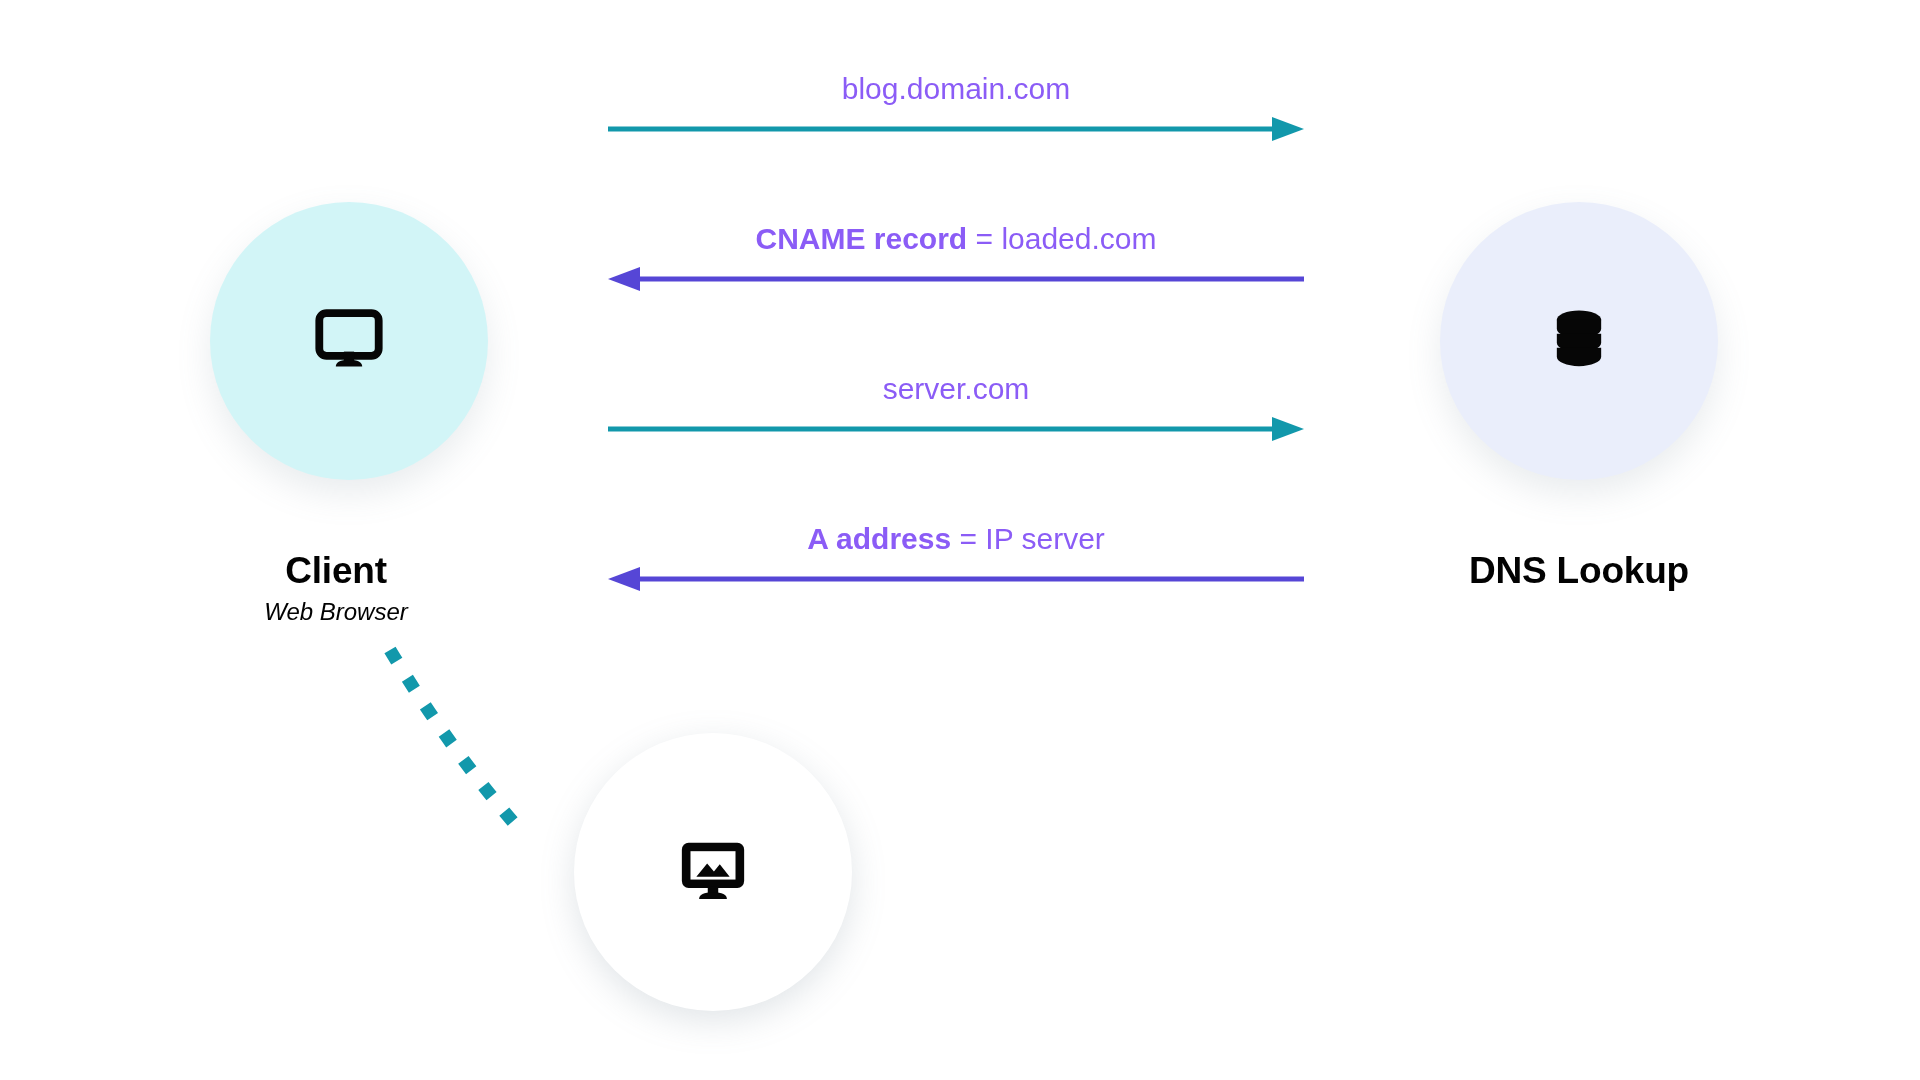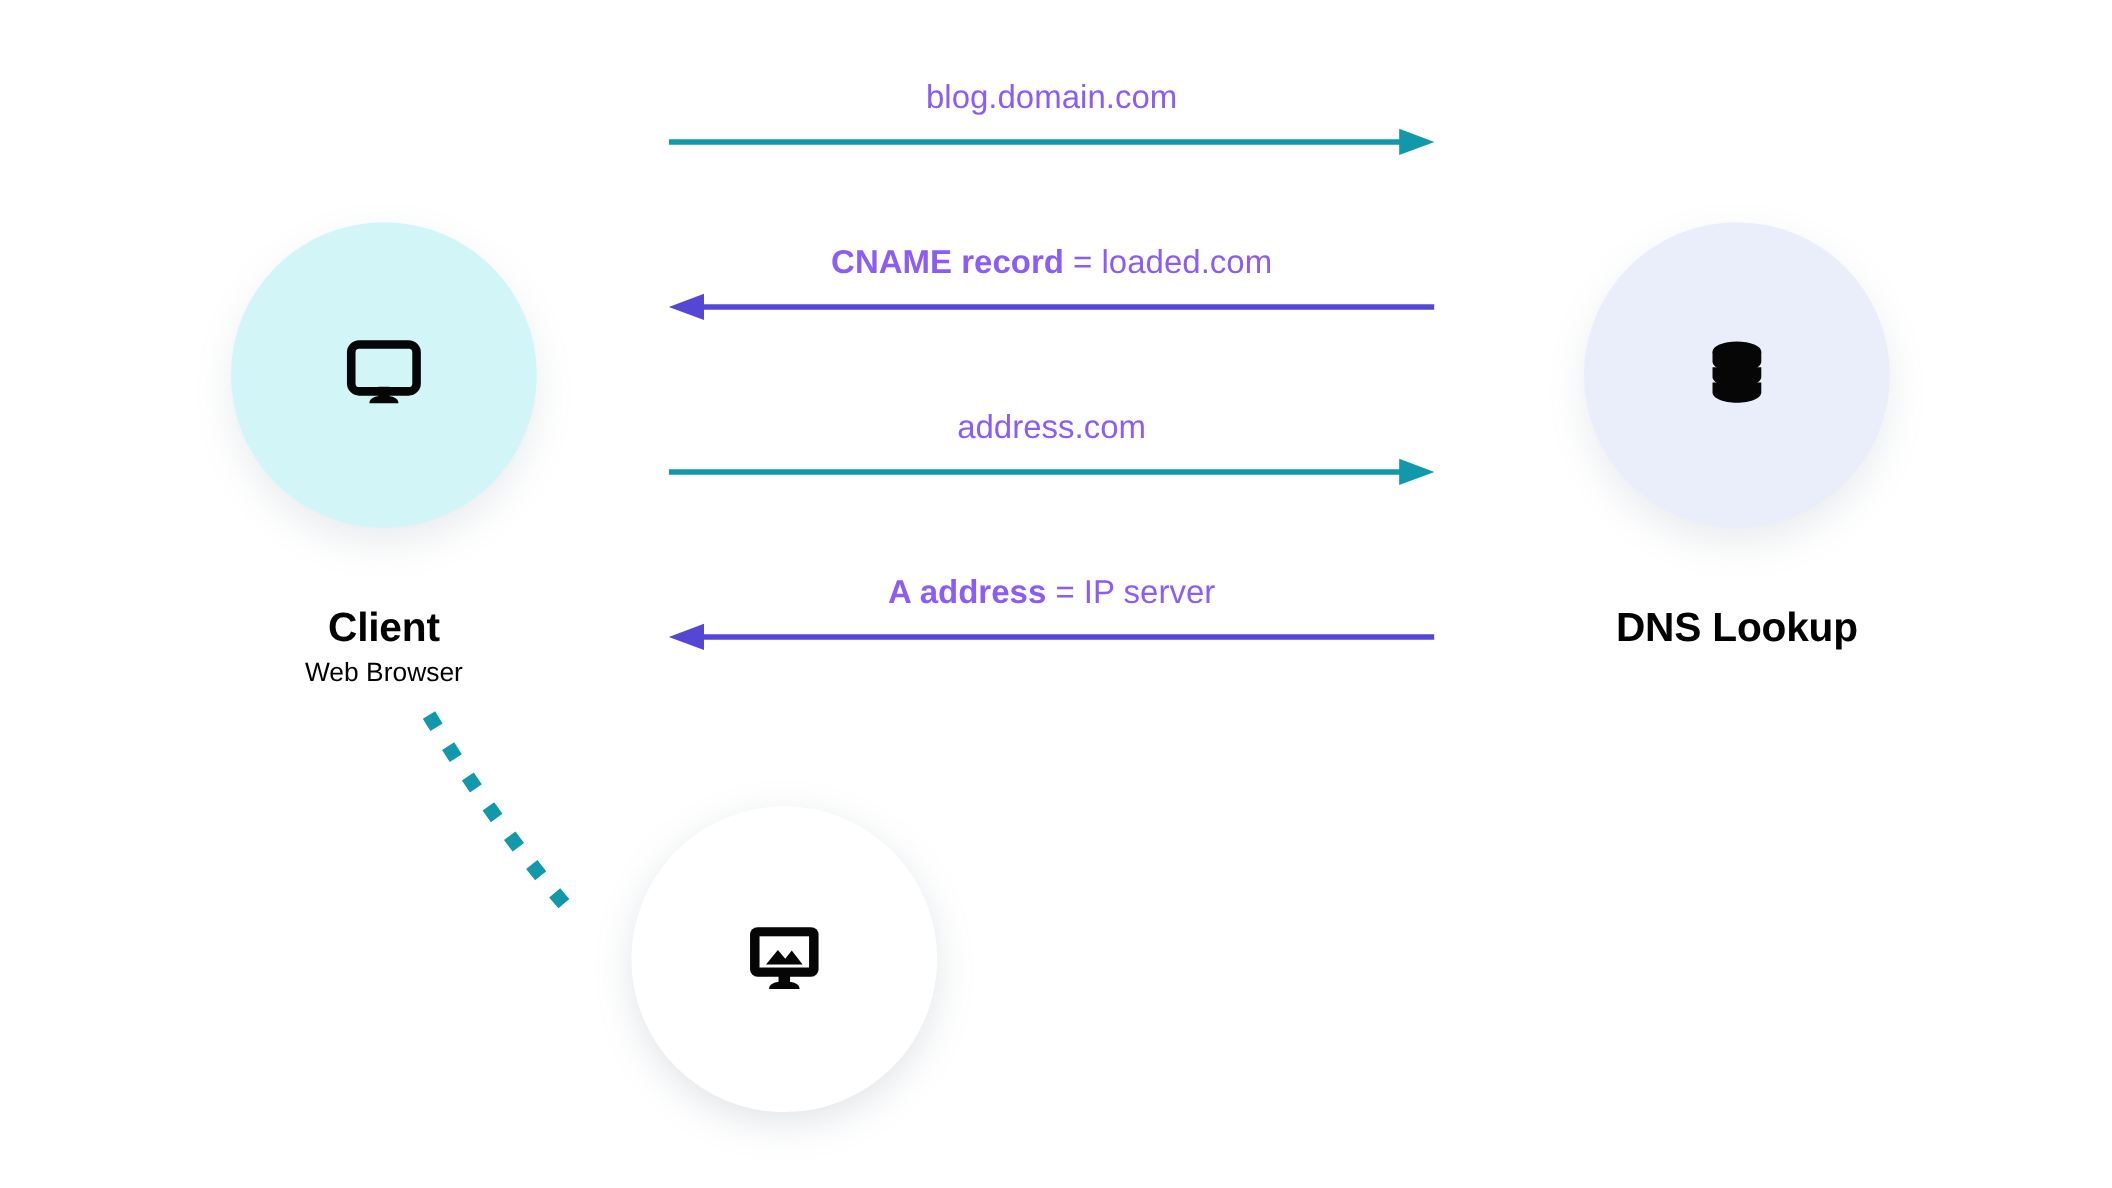--- a/index.html
+++ b/index.html
@@ -65,23 +65,24 @@
     font-weight: 700;
     letter-spacing: -0.2px;
     white-space: nowrap;
   }
   .caption-sub {
     font-size: 24px;
     font-weight: 400;
     letter-spacing: 0px;
     white-space: nowrap;
     margin-top: 4px;
+    font-style: italic;
   }
   .caption-client {
-    left: 149px;
+    left: 136px;
     top: 548px;
     width: 400px;
   }
   .caption-dns {
     left: 1419px;
     top: 548px;
     width: 320px;
     text-align: center;
   }
   .caption-website {
@@ -203,21 +204,21 @@
 
   <div class="msg msg-2">
     <div class="msg-label"><b>CNAME record</b><span> = loaded.com</span></div>
     <svg class="msg-arrow" viewBox="0 0 696 26" preserveAspectRatio="none">
       <line x1="24" y1="13" x2="696" y2="13" stroke="#5646D6" stroke-width="5"></line>
       <path d="M 0 13 L 32 1 L 32 25 Z" fill="#5646D6"></path>
     </svg>
   </div>
 
   <div class="msg msg-3">
-    <div class="msg-label"><b></b><span>address.com</span></div>
+    <div class="msg-label"><b></b><span>server.com</span></div>
     <svg class="msg-arrow" viewBox="0 0 696 26" preserveAspectRatio="none">
       <line x1="0" y1="13" x2="672" y2="13" stroke="#1298AB" stroke-width="5"></line>
       <path d="M 696 13 L 664 1 L 664 25 Z" fill="#1298AB"></path>
     </svg>
   </div>
 
   <div class="msg msg-4">
     <div class="msg-label"><b>A address</b><span> = IP server</span></div>
     <svg class="msg-arrow" viewBox="0 0 696 26" preserveAspectRatio="none">
       <line x1="24" y1="13" x2="696" y2="13" stroke="#5646D6" stroke-width="5"></line>

